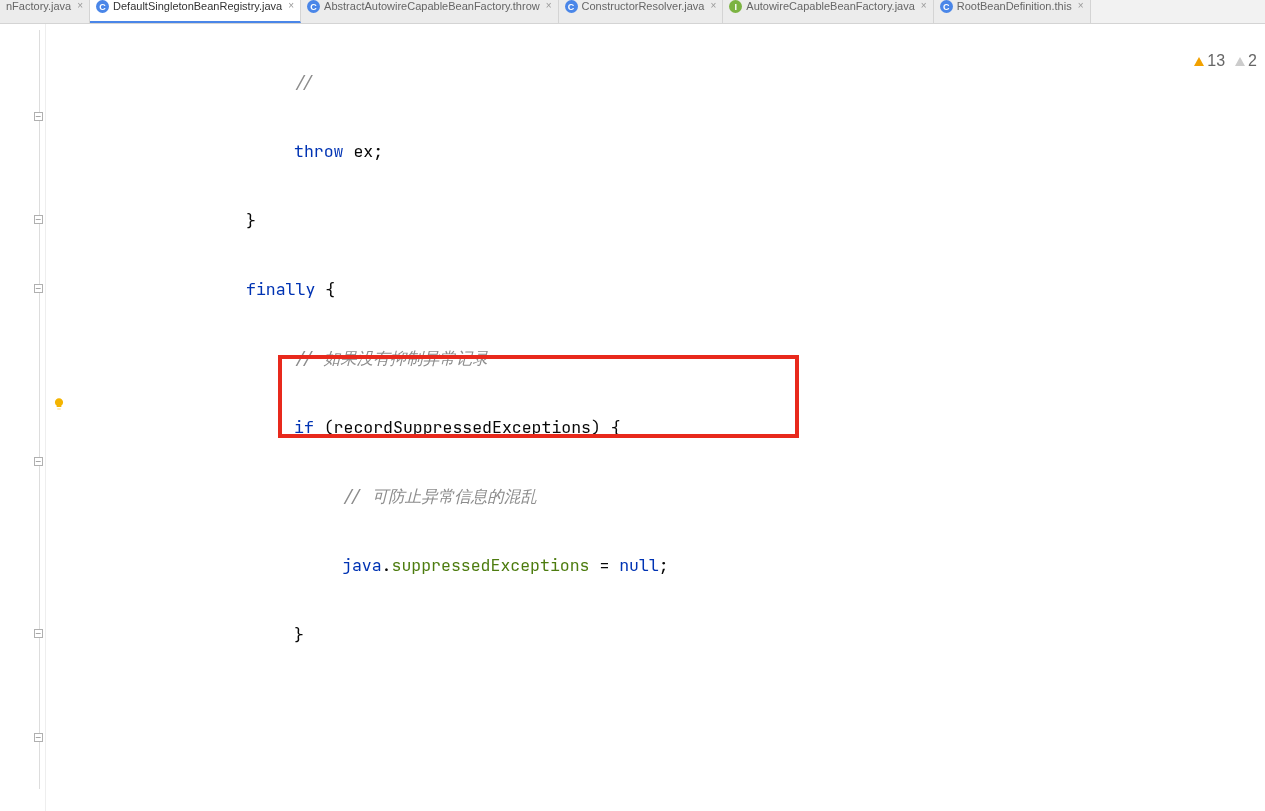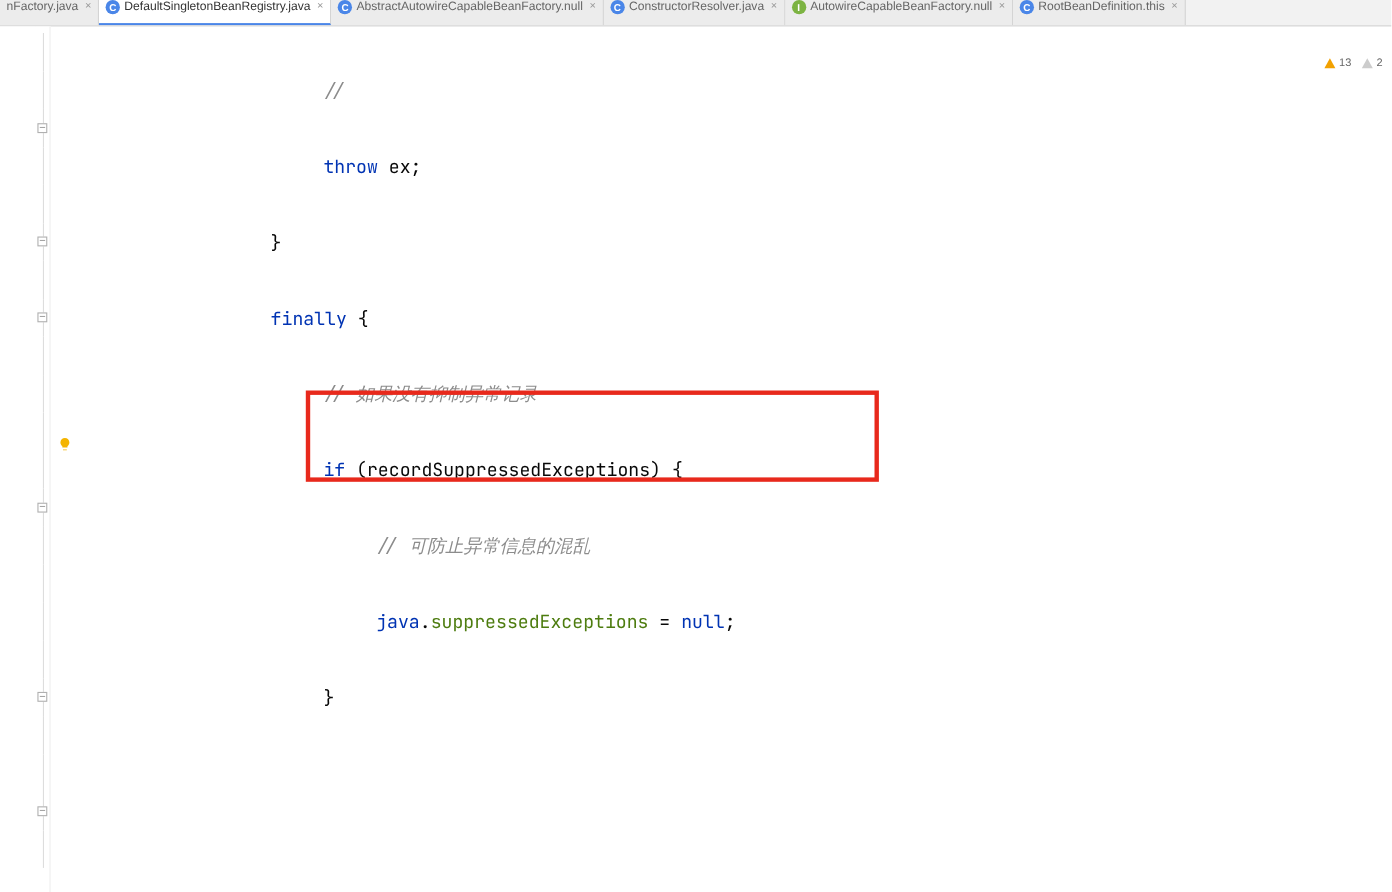--- a/index.html
+++ b/index.html
@@ -89,21 +89,21 @@
     .this-kw { color: #0033b3; }
     .field { color: #4d7c0f; }
     .comment { color: #8c8c8c; font-style: italic; }
     .plain { color: #080808; }
     .warnings-badge {
       position: absolute;
       top: 28px;
       right: 8px;
       display: flex;
       gap: 10px;
-      font-size: 10px;
+      font-size: 16px;
       color: #666;
       align-items: center;
     }
     .warn-item { display: flex; gap: 3px; align-items: center; }
     .triangle-warn {
       width: 0; height: 0;
       border-left: 5px solid transparent;
       border-right: 5px solid transparent;
       border-bottom: 9px solid #f2a100;
     }
@@ -141,31 +141,31 @@
     <span>nFactory.java</span>
     <span class="tab-close">×</span>
   </div>
   <div class="tab active">
     <span class="tab-icon class-icon">C</span>
     <span>DefaultSingletonBeanRegistry.java</span>
     <span class="tab-close">×</span>
   </div>
   <div class="tab">
     <span class="tab-icon class-icon">C</span>
-    <span>AbstractAutowireCapableBeanFactory.null</span>
+    <span>AbstractAutowireCapableBeanFactory.throw</span>
     <span class="tab-close">×</span>
   </div>
   <div class="tab">
     <span class="tab-icon class-icon">C</span>
     <span>ConstructorResolver.java</span>
     <span class="tab-close">×</span>
   </div>
   <div class="tab">
     <span class="tab-icon interface-icon">I</span>
-    <span>AutowireCapableBeanFactory.null</span>
+    <span>AutowireCapableBeanFactory.java</span>
     <span class="tab-close">×</span>
   </div>
   <div class="tab">
     <span class="tab-icon class-icon">C</span>
     <span>RootBeanDefinition.this</span>
     <span class="tab-close">×</span>
   </div>
 </div>
 
 <div class="editor-area">

